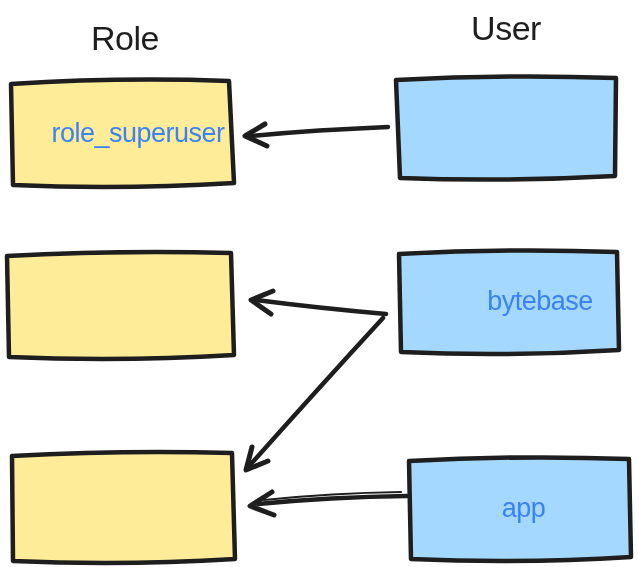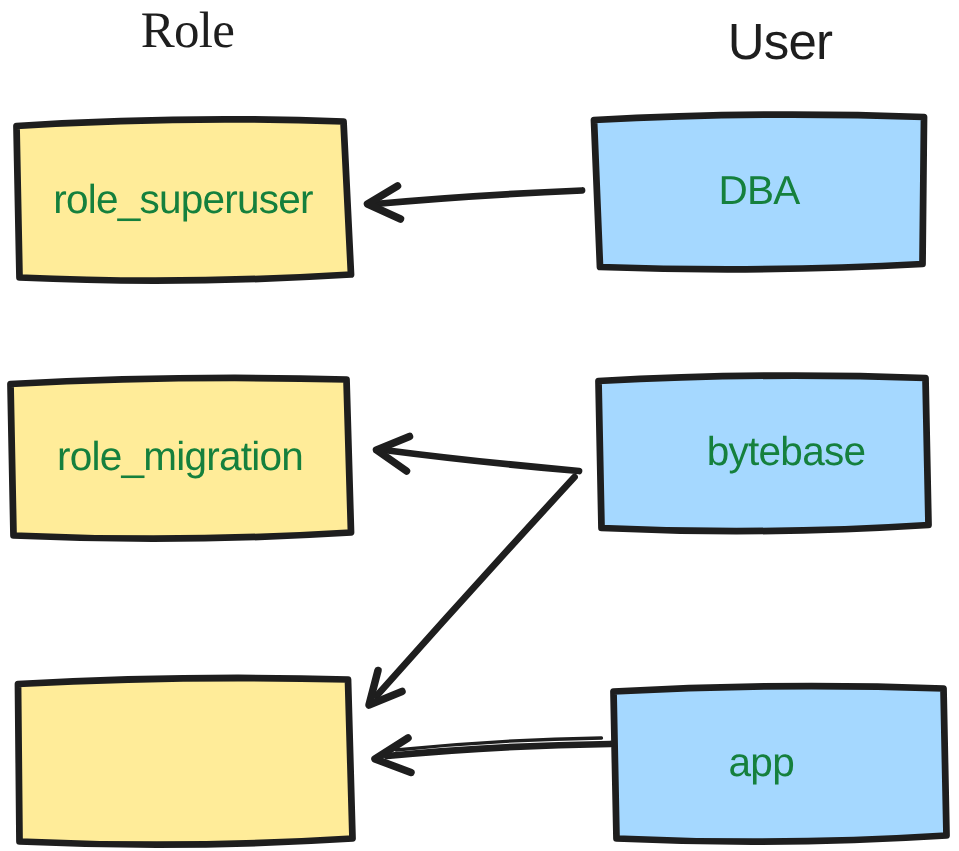--- a/index.html
+++ b/index.html
@@ -19,22 +19,22 @@
   .col-title {
     position: absolute;
     width: 200px;
     text-align: center;
     font-size: 34px;
     letter-spacing: -0.5px;
     color: #1e1e1e;
     line-height: 1.1;
     user-select: none;
   }
-  #title-role { left: 25px; top: 2px; font-family: Liberation Serif, serif; }
-  #title-user { left: 420px; top: 10px; }
+  #title-role { left: 25px; top: 20px; }
+  #title-user { left: 406px; top: 10px; }
 
   .layer {
     position: absolute;
     left: 0;
     top: 0;
   }
   .layer path {
     stroke: #1e1e1e;
     stroke-linejoin: round;
     stroke-linecap: round;
@@ -44,22 +44,23 @@
   .edge-shaft-thin { fill: none; stroke-width: 2.2; }
   .edge-head { fill: none; stroke-width: 5; }
 
   .node-label {
     position: absolute;
     display: flex;
     align-items: center;
     justify-content: center;
     font-size: 27px;
     letter-spacing: -0.5px;
-    color: #15803d;
+    color: #3b82f6;
     user-select: none;
+    padding-left: 16px;
   }
   #label-role-superuser { left: 10px;  top: 80px;  width: 224px; height: 106px; }
   #label-dba            { left: 396px; top: 77px;  width: 220px; height: 100px; }
   #label-role-migration { left: 6px;   top: 252px; width: 228px; height: 104px; }
   #label-bytebase       { left: 398px; top: 251px; width: 252px; height: 101px; }
   #label-role-rw        { left: 11px;  top: 453px; width: 224px; height: 107px; }
   #label-app            { left: 408px; top: 458px; width: 199px; height: 100px; }
 </style>
 </head>
 <body>
@@ -97,22 +98,20 @@
 
     <g>
       <path class="edge-shaft" d="M407 496 Q330 497 258 504"></path>
       <path class="edge-shaft-thin" d="M401 492 Q332 493 264 500"></path>
       <path class="edge-head" d="M272 492 L250 506 L274 515"></path>
     </g>
   </svg>
 
   <div class="node-label" id="label-role-superuser">role_superuser</div>
 
-  <div class="node-label" id="label-role-migration">role_migration</div>
 
 
-  <div class="node-label" id="label-dba">DBA</div>
 
   <div class="node-label" id="label-bytebase">bytebase</div>
 
   <div class="node-label" id="label-app">app</div>
 
 </div>
 
 </body></html>

